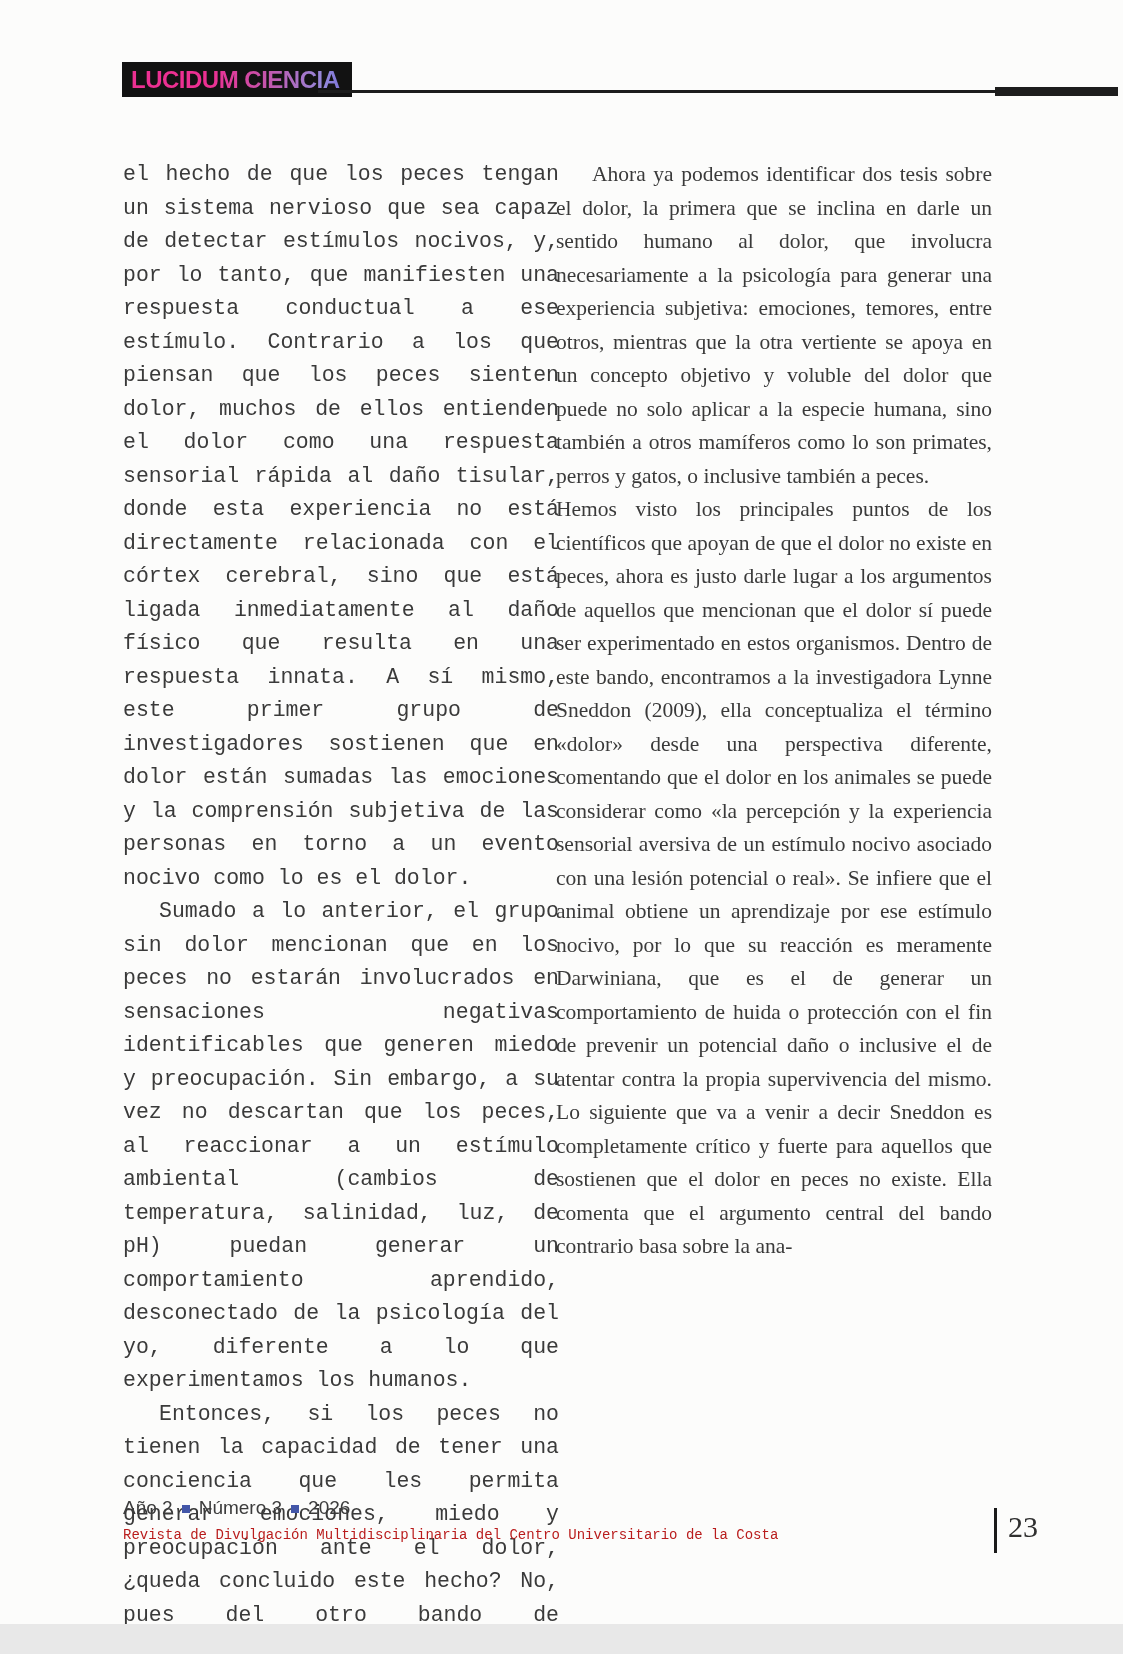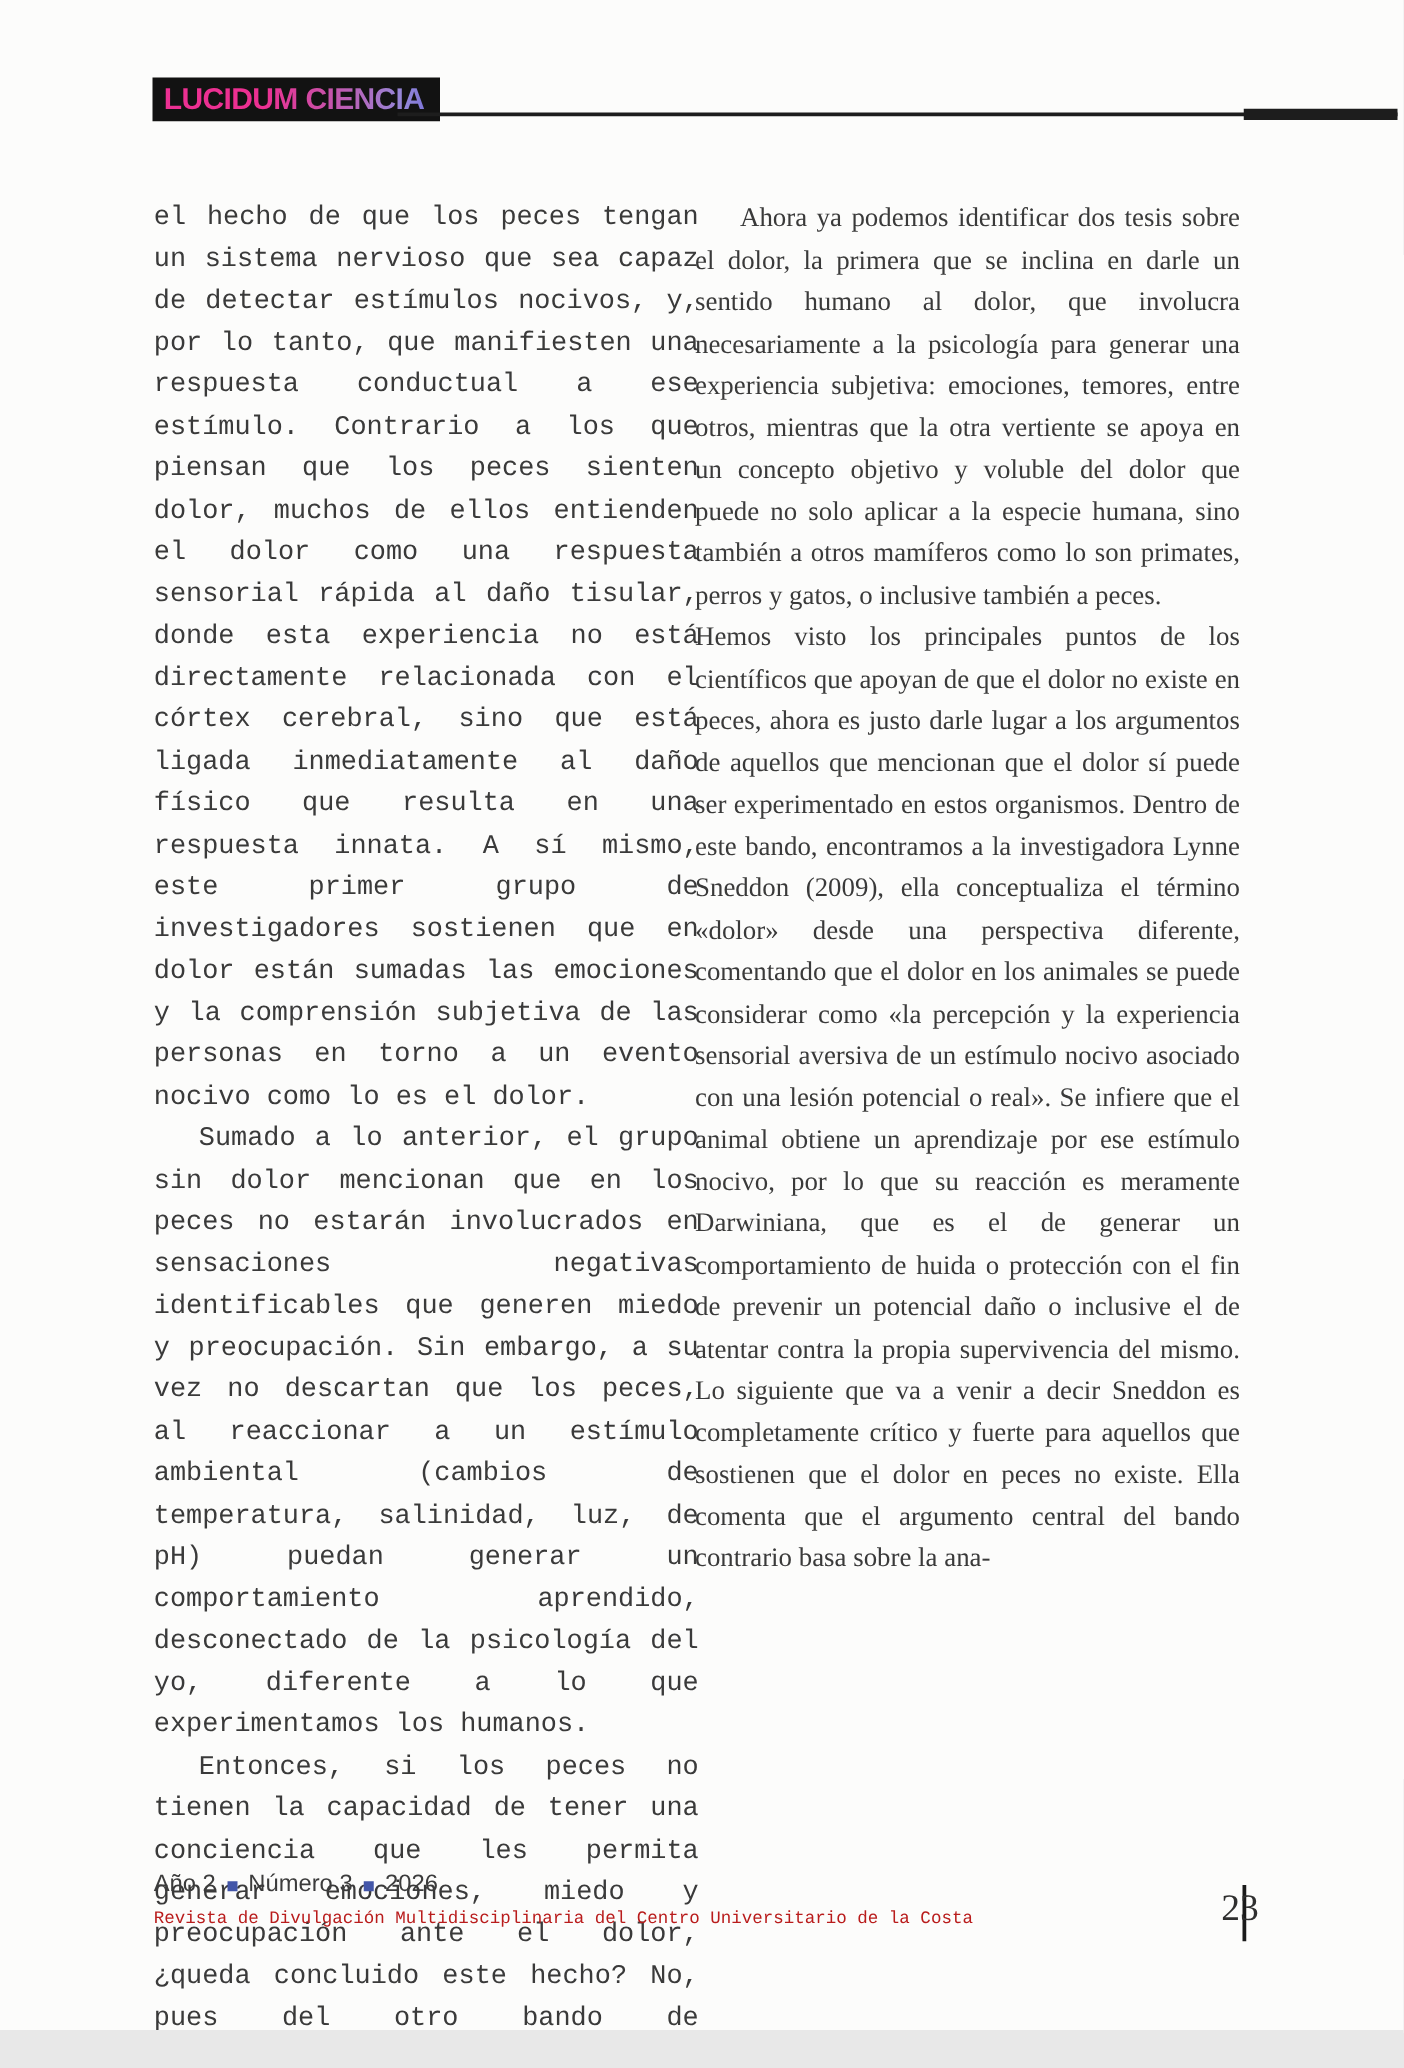--- a/index.html
+++ b/index.html
@@ -92,21 +92,21 @@
     font-family:Liberation Mono, monospace;
     font-size:14px;color:#b91c1c;
     white-space:nowrap;
   }
   .pagenum-rule{
     position:absolute;left:994px;top:1508px;
     width:3px;height:45px;
     background:#1a1a1a;
   }
   .pagenum{
-    position:absolute;left:977px;top:1510px;
+    position:absolute;left:1008px;top:1510px;
     font-family:"Liberation Serif", serif;
     font-size:30px;color:#2f2f2f;
   }
 </style>
 </head>
 <body>
 
 <div class="page">
 
   <div class="masthead">

